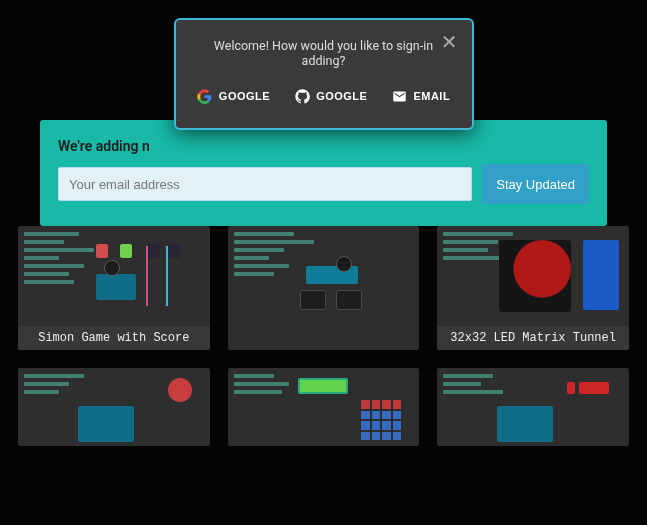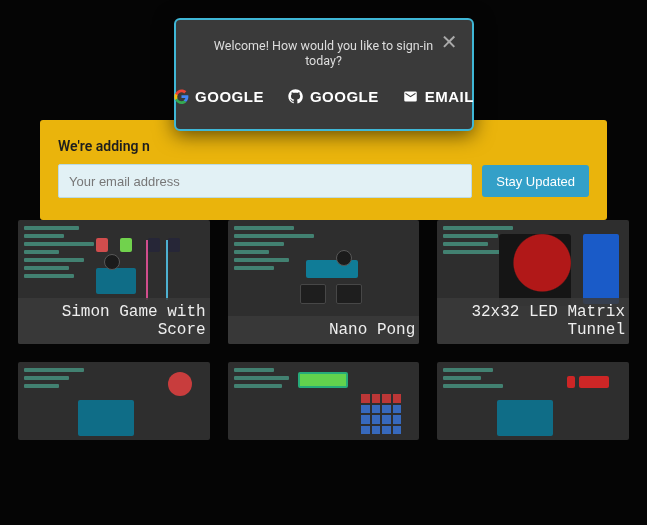--- a/index.html
+++ b/index.html
@@ -14,21 +14,21 @@
   }
   .page-bg {
     position: absolute;
     top: 0; left: 0; right: 0; bottom: 0;
     background: #000;
   }
   .top-spacer {
     height: 120px;
   }
   .signup-band {
-    background: #eab308;
+    background: #14b8a6;
     margin: 0 40px;
     padding: 18px 18px 22px 18px;
     border-radius: 3px;
     color: #1a1a1a;
   }
   .signup-band-title {
     font-size: 14px;
     font-weight: 600;
     margin-bottom: 10px;
   }
@@ -41,21 +41,21 @@
     flex: 1;
     height: 34px;
     padding: 0 10px;
     font-size: 13px;
     border: 1px solid #b9dae6;
     background: #e2f1f5;
     color: #666;
     border-radius: 2px;
   }
   .stay-btn {
-    height: 32px;
+    height: 40px;
     padding: 0 14px;
     background: #2f9fc7;
     color: #fff;
     border: none;
     border-radius: 3px;
     font-size: 13px;
     cursor: pointer;
   }
   .featured-heading {
     font-family: "Courier New", monospace;
@@ -90,22 +90,22 @@
   }
   .fake-line {
     height: 4px;
     background: #3f7f6f;
     border-radius: 1px;
   }
   .card-title {
     position: absolute;
     left: 0; right: 0; bottom: 0;
     background: rgba(55,55,55,0.85);
-    text-align: right;
-    font-size: 16px;
+    text-align: center;
+    font-size: 12px;
     padding: 5px 4px;
     color: #eee;
     font-family: "Courier New", monospace;
   }
   
   .board {
     position: absolute;
     background: #0b6b85;
     border-radius: 2px;
   }
@@ -185,21 +185,21 @@
     justify-content: center;
     gap: 24px;
   }
   .auth-btn {
     display: flex;
     align-items: center;
     gap: 6px;
     background: none;
     border: none;
     color: #fff;
-    font-size: 15px;
+    font-size: 11px;
     font-weight: 700;
     letter-spacing: 0.5px;
     cursor: pointer;
   }
   .auth-icon {
     width: 16px; height: 16px;
     display: inline-flex;
     align-items: center;
     justify-content: center;
   }
@@ -253,21 +253,20 @@
           <div class="fake-line" style="width:50px"></div>
           <div class="fake-line" style="width:35px"></div>
           <div class="fake-line" style="width:55px"></div>
           <div class="fake-line" style="width:40px"></div>
         </div>
         <div class="board" style="width:52px;height:18px;top:40px;left:78px;background:#0c7a95"></div>
         <div class="chip" style="width:26px;height:20px;top:64px;left:72px;background:#1a1a1a;border:1px solid #444"></div>
         <div class="chip" style="width:26px;height:20px;top:64px;left:108px;background:#1a1a1a;border:1px solid #444"></div>
         <div class="circle-dark" style="top:30px;left:108px"></div>
       </div>
-      <div class="card-title">Nano Pong</div>
     </div>
 
     <div class="card">
       <div class="card-inner">
         <div class="fake-text">
           <div class="fake-line" style="width:70px"></div>
           <div class="fake-line" style="width:55px"></div>
           <div class="fake-line" style="width:45px"></div>
           <div class="fake-line" style="width:60px"></div>
         </div>
@@ -331,21 +330,21 @@
       </div>
     </div>
   </div>
 </div>
 
 <div class="overlay">
   <div class="modal">
     <button class="modal-close">
       <span>✕</span>
     </button>
-    <div class="modal-welcome">Welcome! How would you like to sign-in today?</div>
+    <div class="modal-welcome">Welcome! How would you like to sign-in adding?</div>
     <div class="auth-row">
       <button class="auth-btn">
         <span class="auth-icon">
           <svg width="15" height="15" viewBox="0 0 24 24">
               <path fill="#4285F4" d="M23 12.2c0-.8-.1-1.5-.2-2.2H12v4.2h6.2c-.3 1.4-1.1 2.6-2.3 3.4v2.8h3.7c2.2-2 3.4-5 3.4-8.2z"></path>
               <path fill="#34A853" d="M12 24c3.1 0 5.7-1 7.6-2.8l-3.7-2.8c-1 .7-2.4 1.1-3.9 1.1-3 0-5.5-2-6.4-4.8H1.8v3C3.7 21.3 7.5 24 12 24z"></path>
               <path fill="#FBBC05" d="M5.6 14.7c-.2-.7-.4-1.4-.4-2.2s.1-1.5.4-2.2v-3H1.8C1 8.9.5 10.6.5 12.5s.5 3.6 1.3 5.2l3.8-3z"></path>
               <path fill="#EA4335" d="M12 5.3c1.7 0 3.2.6 4.4 1.7l3.3-3.3C17.7 1.9 15.1.9 12 .9 7.5.9 3.7 3.6 1.8 7.3l3.8 3c.9-2.8 3.4-5 6.4-5z"></path>
             </svg>
         </span>

